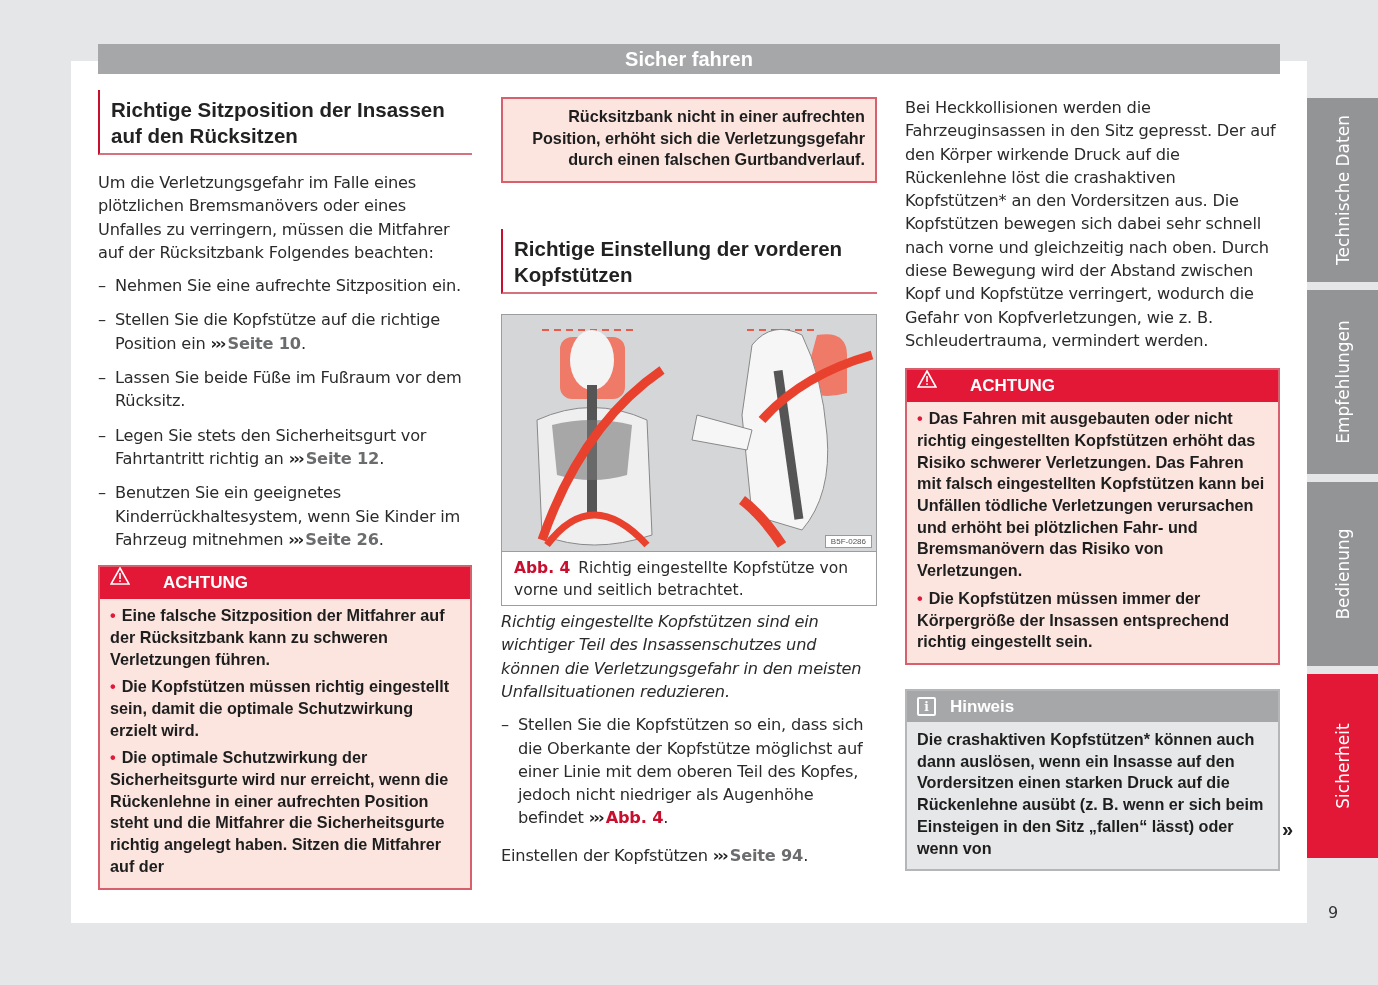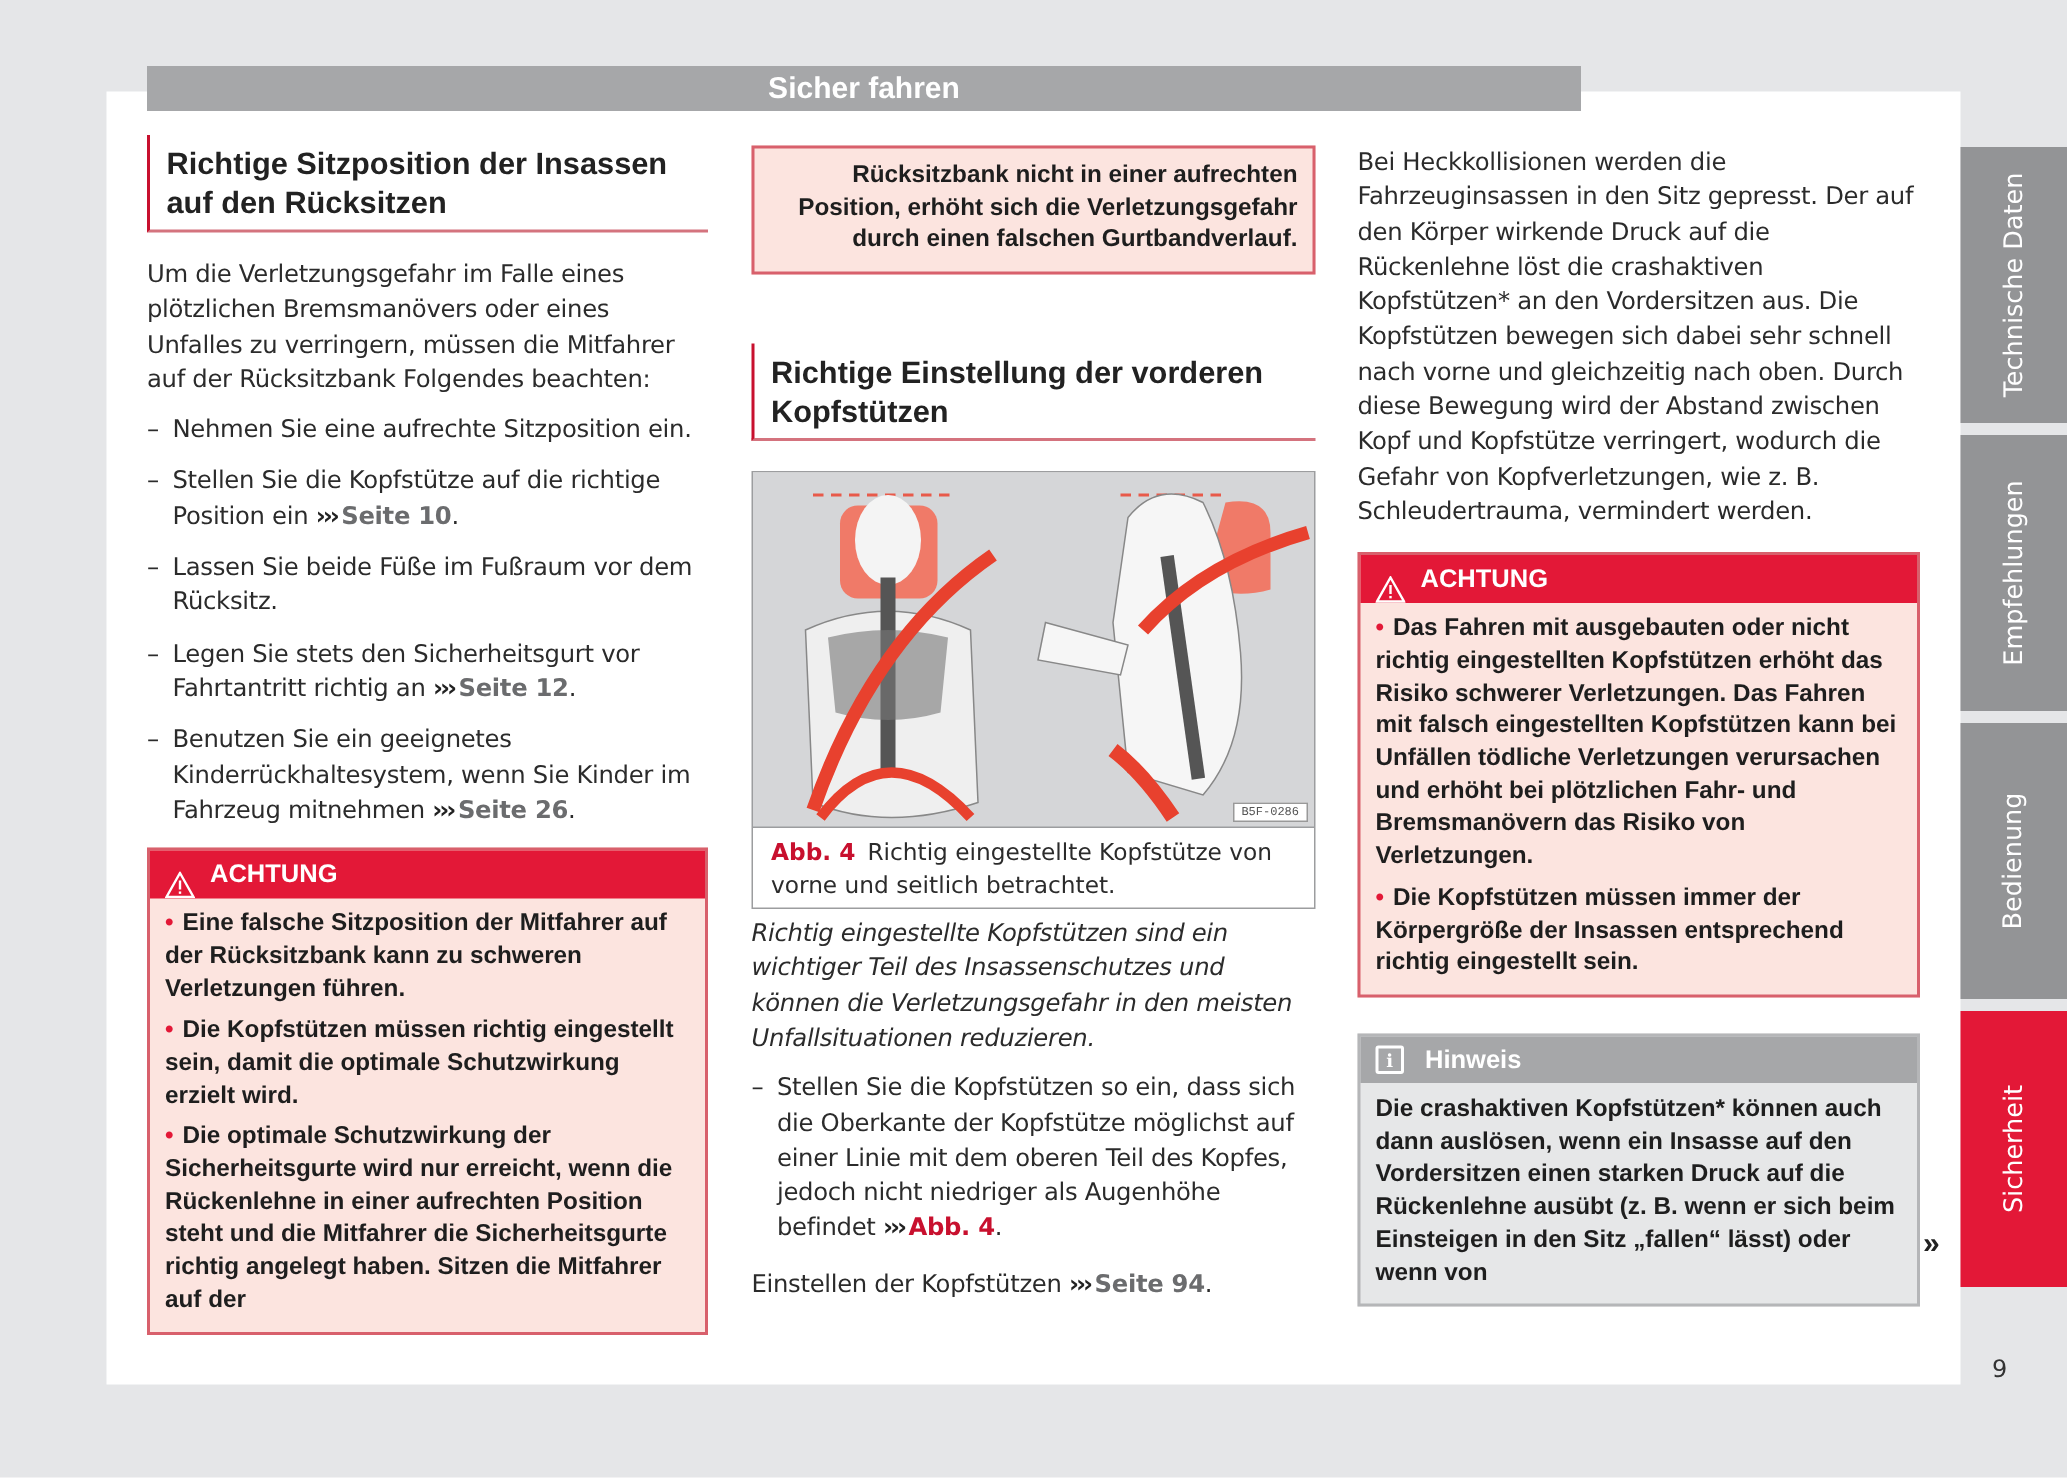--- a/index.html
+++ b/index.html
@@ -8,21 +8,21 @@
     background:#e5e6e8;
     font-family:"DejaVu Sans", "Liberation Sans", sans-serif;
     color:#222;
     position:relative;
   }
   .page {
     position:absolute; left:71px; top:61px; width:1236px; height:862px;
     background:#ffffff;
   }
   .header-bar {
-    position:absolute; left:98px; top:44px; width:956px; height:30px;
+    position:absolute; left:98px; top:44px; width:1182px; height:30px;
     background:#a6a7a9; color:#fff;
     font-family:"Liberation Sans", sans-serif; font-weight:bold; font-size:20px;
     text-align:center; line-height:31px;
   }
   .col { position:absolute; top:90px; }
   .col1 { left:98px; width:374px; }
   .col2 { left:501px; width:376px; }
   .col3 { left:905px; width:375px; }
 
   .section-title {
@@ -42,21 +42,21 @@
   .xref { font-weight:bold; color:#6b6c6e; }
   .xref-red { font-weight:bold; color:#c8102e; }
   .arrows { font-weight:bold; color:#222; letter-spacing:-2px; margin-right:3px; }
 
   .warning-box {
     border:2px solid #d8606c; background:#fce4df;
   }
   .warning-head {
     background:#e31837; color:#fff; height:32px; line-height:32px;
     font-family:"Liberation Sans", sans-serif; font-weight:bold; font-size:17px;
-    padding-left:10px; display:flex; align-items:flex-end;
+    padding-left:10px; display:flex; align-items:flex-start;gap:23px;
   }
   .warning-head svg { margin-right:10px; }
   .warning-body { padding:6px 10px 4px 10px; }
   .warn-item {
     font-family:"Liberation Sans", sans-serif; font-weight:bold; font-size:16.2px;
     line-height:21.7px; color:#1e1e1e; margin-bottom:6px;
   }
   .warn-item .bullet { color:#e31837; margin-right:6px; }
 
   .note-box { border:2px solid #b5b6b8; background:#e6e7e8; }
@@ -74,21 +74,21 @@
 
   .figure { border:1px solid #9c9d9f; margin-top:20px; }
   .figure-img { height:236px; background:#d5d6d8; position:relative; border-bottom:1px solid #9c9d9f; }
   .figure-caption {
     padding:5px 12px 4px 12px; font-size:15.5px; line-height:22px;
     font-family:"DejaVu Sans", sans-serif; color:#2b2b2b;
   }
   .figure-caption .fig-label { color:#c8102e; font-weight:bold; margin-right:8px; }
   .fig-code {
     position:absolute; right:4px; bottom:3px; background:#fff; border:1px solid #999;
-    font-size:8px; padding:1px 5px; color:#555; font-family:Liberation Mono, monospace;
+    font-size:8px; padding:1px 5px; color:#555; font-family:Liberation Sans, sans-serif;
   }
 
   .sub-title {
     font-family:"Liberation Sans", sans-serif; font-weight:bold; font-size:17.5px;
     margin:7px 0 0 0; color:#222;
   }
 
   .side-tabs { position:absolute; left:1307px; top:98px; width:71px; }
   .side-tab {
     position:absolute; left:0; width:71px; background:#939496; color:#fff;

